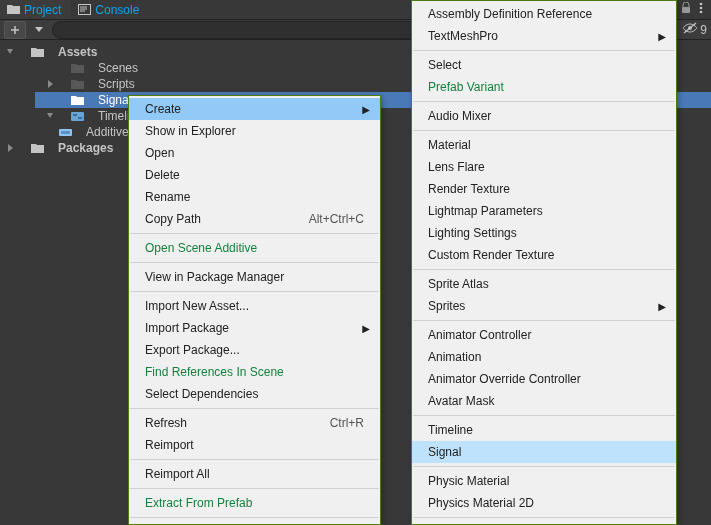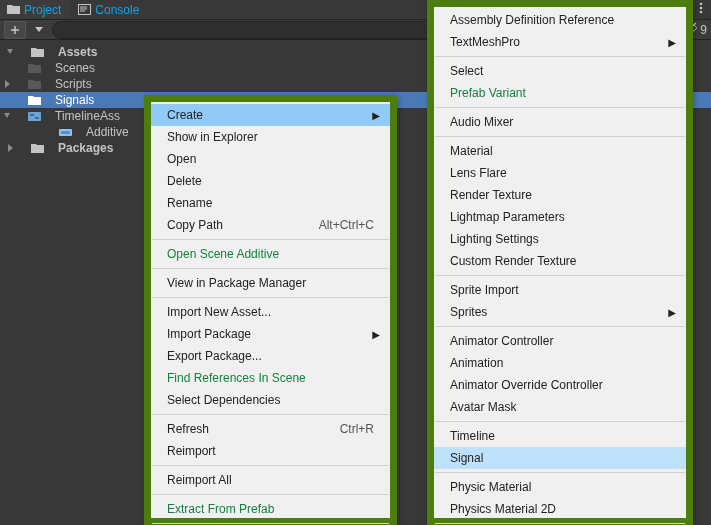--- a/index.html
+++ b/index.html
@@ -16,24 +16,24 @@
 .btn.nb { border:none; background:none; width:18px; }
 .search { flex:1; height:18px; background:#2f2f2f; border:1px solid #222; border-radius:9px; padding:0 8px; color:#aaa; font-size:11px; outline:none; }
 .tb-right { display:flex; align-items:center; gap:6px; }
 .vis { display:flex; align-items:center; gap:2px; color:#c4c4c4; }
 
 .tree { padding:4px 0; }
 .row { display:flex; align-items:center; height:16px; padding-left:4px; gap:14px; color:#c4c4c4; white-space:nowrap; }
 .row.selected { background:#4a79b8; color:#fff; }
 .row .fold { width:12px; height:12px; display:inline-flex; align-items:center; justify-content:center; }
 .row .fic { width:14px; height:14px; display:inline-flex; align-items:center; justify-content:center; }
-.indent1 { padding-left:1px; }
+.indent1 { padding-left:9px;margin-left:35px; }
 .indent2 { padding-left:32px; }
 
-.ctx { position:absolute; background:#f0f0f0; border:7px solid #4d7c0f; box-shadow:2px 2px 6px rgba(0,0,0,.25); font-size:12.5px; color:#222; padding:2px 0;margin-left:16px; }
+.ctx { position:absolute; background:#f0f0f0; border:1px solid #4d7c0f; box-shadow:2px 2px 6px rgba(0,0,0,.25); font-size:12.5px; color:#222; padding:2px 0; }
 .ctx1 { left:128px; top:95px; width:253px; height:430px; }
 .ctx2 { left:411px; top:0; width:266px; height:525px; }
 .mi { height:22px; display:flex; align-items:center; padding:0 26px 0 16px; position:relative; }
 .mi.hl { background:#91c9f7; }
 .mi.hl2 { background:#bee2fb; }
 .mi.dis { color:#15803d; }
 .mi .arrow { position:absolute; right:10px; font-size:10px; }
 .mi .sc { position:absolute; right:16px; color:#555; }
 .sep { height:1px; background:#d0d0d0; margin:3px 1px; }
 </style>
@@ -287,21 +287,21 @@
       <span>Lightmap Parameters</span>
     </div>
   <div class="mi">
       <span>Lighting Settings</span>
     </div>
   <div class="mi">
       <span>Custom Render Texture</span>
     </div>
   <div class="sep"></div>
   <div class="mi">
-      <span>Sprite Import</span>
+      <span>Sprite Atlas</span>
     </div>
   <div class="mi">
       <span>Sprites</span>
       <span class="arrow">▶</span>
     </div>
   <div class="sep"></div>
   <div class="mi">
       <span>Animator Controller</span>
     </div>
   <div class="mi">

